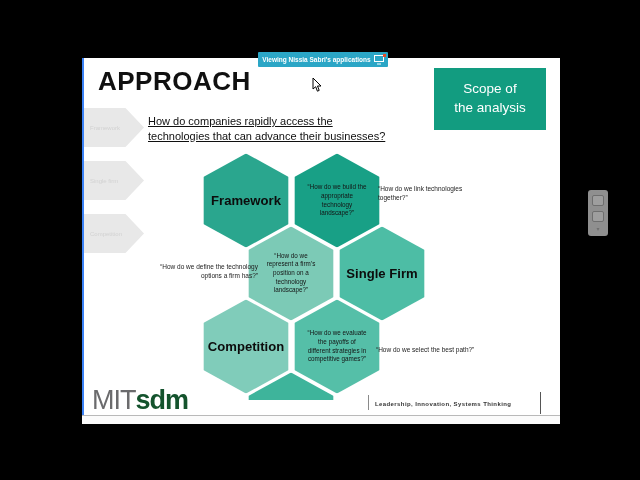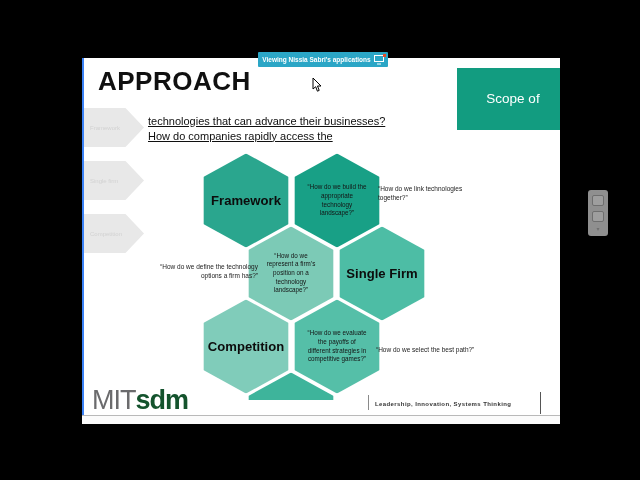--- a/index.html
+++ b/index.html
@@ -12,21 +12,21 @@
   .slide-strip{position:absolute;left:82px;top:415px;width:478px;height:9px;background:#fbfbfb;
          border-top:1px solid #b9b9b9;box-sizing:border-box;}
 
   .title{position:absolute;left:14px;top:8px;font-size:26px;font-weight:bold;color:#101010;
          letter-spacing:.5px;}
   .question{position:absolute;left:64px;top:56px;font-size:11px;line-height:1.32;color:#101010;
          text-decoration:underline;}
 
   .scope{position:absolute;left:350px;top:10px;width:112px;height:62px;color:#fff;
          font-size:13.5px;line-height:1.4;display:flex;flex-direction:column;align-items:center;
-         justify-content:center;text-align:center;margin-left:23px;}
+         justify-content:center;text-align:center;}
 
   
   .chevron{position:absolute;left:-6px;width:66px;height:39px;background:#e8e8e8;
          clip-path:polygon(0 0,72% 0,100% 50%,72% 100%,0 100%);
          display:flex;align-items:center;padding-left:12px;box-sizing:border-box;}
   .chevron-1{top:50px}.chevron-2{top:103px}.chevron-3{top:156px}
   .chevron span{font-size:6px;color:#d2d2d2;}
 
   
   .hex{position:absolute;width:88px;height:97px;
@@ -79,26 +79,27 @@
 </head>
 <body>
 
 <div class="stage">
 
   <div class="slide">
 
     <div class="title">APPROACH</div>
 
     <div class="question">
+      <div>How do companies rapidly access the</div>
       <div>technologies that can advance their businesses?</div>
-      <div>How do companies rapidly access the</div>
     </div>
 
     <div class="scope" style="background-color: rgb(18, 156, 128);">
       <div>Scope of</div>
+      <div>the analysis</div>
     </div>
 
     <div class="chevron chevron-1">
       <span>Framework</span>
     </div>
     <div class="chevron chevron-2">
       <span>Single firm</span>
     </div>
     <div class="chevron chevron-3">
       <span>Competition</span>

